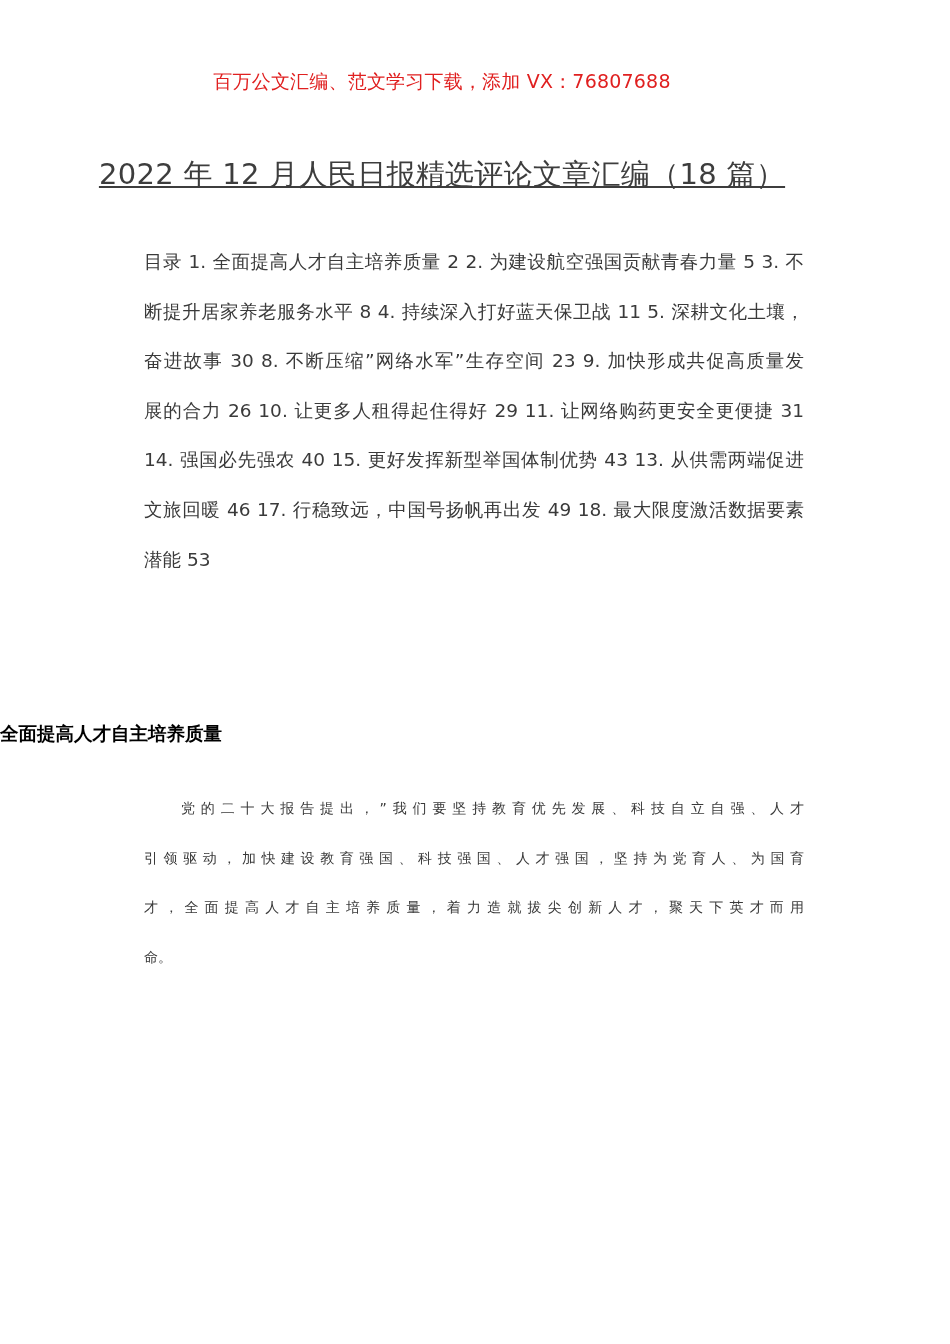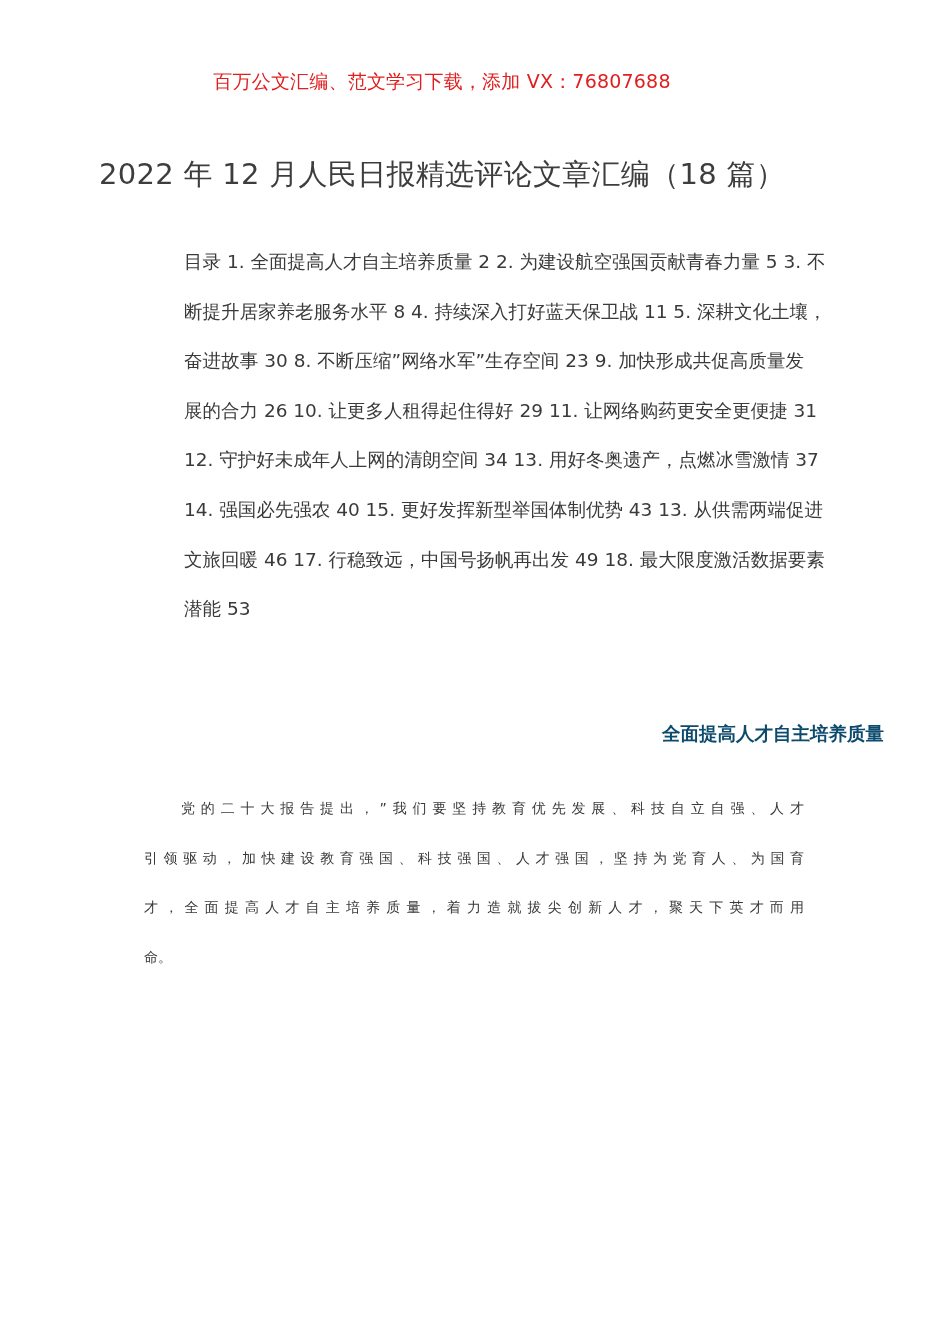--- a/index.html
+++ b/index.html
@@ -36,50 +36,50 @@
     .title {
       position: absolute;
       left: 0;
       right: 0;
       top: 152px;
       text-align: center;
       font-size: 29px;
       line-height: 44px;
       color: #3d3d3d;
       letter-spacing: 0.3px;
+      text-decoration: underline;
     }
     .toc {
       position: absolute;
       left: 144px;
       width: 660px;
       top: 237px;
       font-size: 18.5px;
       line-height: 49.6px;
       color: #3a3a3a;
     }
     .toc .line {
       display: block;
       white-space: nowrap;
       text-align: justify;
       text-align-last: justify;
-      margin-left: 40px;
     }
     .toc .line.last {
       text-align-last: left;
     }
     .section-heading {
       position: absolute;
       left: 0;
       right: 0;
       top: 718px;
-      text-align: right;
+      text-align: left;
       font-size: 18.5px;
       line-height: 32px;
       font-weight: bold;
-      color: #0c4a6e;
+      color: #000000;
     }
     .body-text {
       position: absolute;
       left: 144px;
       width: 660px;
       font-size: 14px;
       line-height: 49.6px;
       color: #3a3a3a;
     }
     .body-text .line {
@@ -104,21 +104,20 @@
 
   <div class="banner">百万公文汇编、范文学习下载，添加 VX：76807688</div>
 
   <div class="title">2022 年 12 月人民日报精选评论文章汇编（18 篇）</div>
 
   <div class="toc">
     <span class="line">目录 1. 全面提高人才自主培养质量 2 2. 为建设航空强国贡献青春力量 5 3. 不</span>
     <span class="line">断提升居家养老服务水平 8 4. 持续深入打好蓝天保卫战 11 5. 深耕文化土壤，</span>
     <span class="line">奋进故事 30 8. 不断压缩”网络水军”生存空间 23 9. 加快形成共促高质量发</span>
     <span class="line">展的合力 26 10. 让更多人租得起住得好 29 11. 让网络购药更安全更便捷 31</span>
-    <span class="line">12. 守护好未成年人上网的清朗空间 34 13. 用好冬奥遗产，点燃冰雪激情 37</span>
     <span class="line">14. 强国必先强农 40 15. 更好发挥新型举国体制优势 43 13. 从供需两端促进</span>
     <span class="line">文旅回暖 46 17. 行稳致远，中国号扬帆再出发 49 18. 最大限度激活数据要素</span>
     <span class="line last">潜能 53</span>
   </div>
 
   <div class="section-heading">全面提高人才自主培养质量</div>
 
   <div class="body-text para1">
     <span class="line indent">党的二十大报告提出，”我们要坚持教育优先发展、科技自立自强、人才</span>
     <span class="line">引领驱动，加快建设教育强国、科技强国、人才强国，坚持为党育人、为国育</span>

